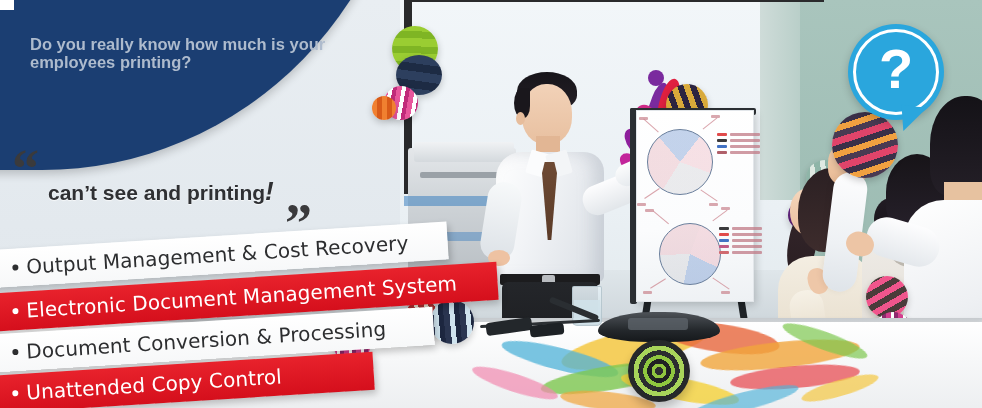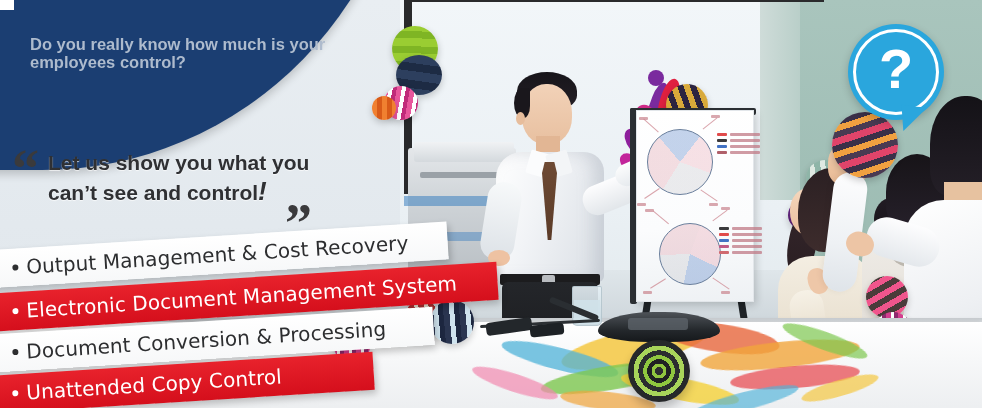--- a/index.html
+++ b/index.html
@@ -757,28 +757,28 @@
     <div class="ball ball-tbl2"></div>
     <div class="ball ball-tbl1"></div>
     <div class="ball ball-tbl3"></div>
   </div>
 
   <div class="blue-panel">
     <div class="blue-big"></div>
   </div>
 
   <div class="headline-wrap">
-    <div class="subhead">Do you really know how much is your employees control?</div>
+    <div class="subhead">Do you really know how much is your employees printing?</div>
   </div>
 
   <div class="quote-wrap">
     <div class="qmark qopen">“</div>
     <div class="quote-text">
-      <span>Let us show you what you</span><br>
-      <span>can’t see and control</span><span class="bang">!</span>
+      <br>
+      <span>can’t see and printing</span><span class="bang">!</span>
     </div>
     <div class="qmark qclose">”</div>
   </div>
 
   <div class="bars">
     <div class="bar bar1 bar-white">
       <span class="dot"></span>
       <span class="txt">Output Management &amp; Cost Recovery</span>
     </div>
     <div class="bar bar2 bar-red">

